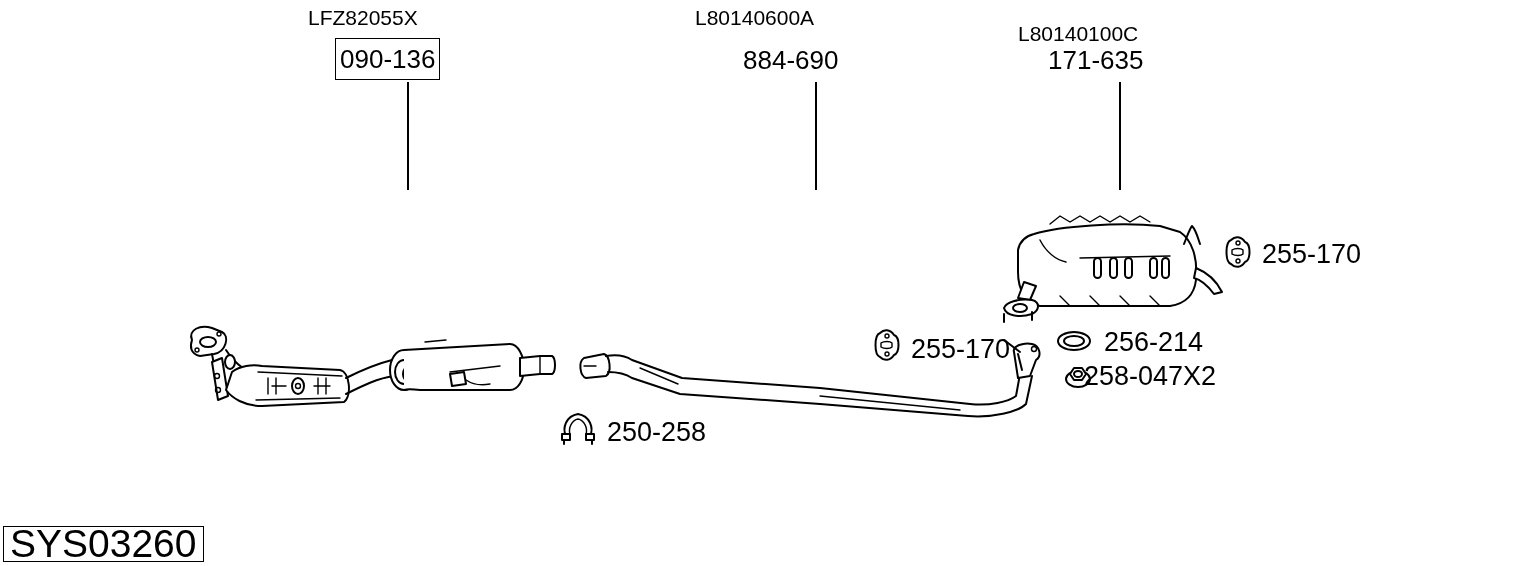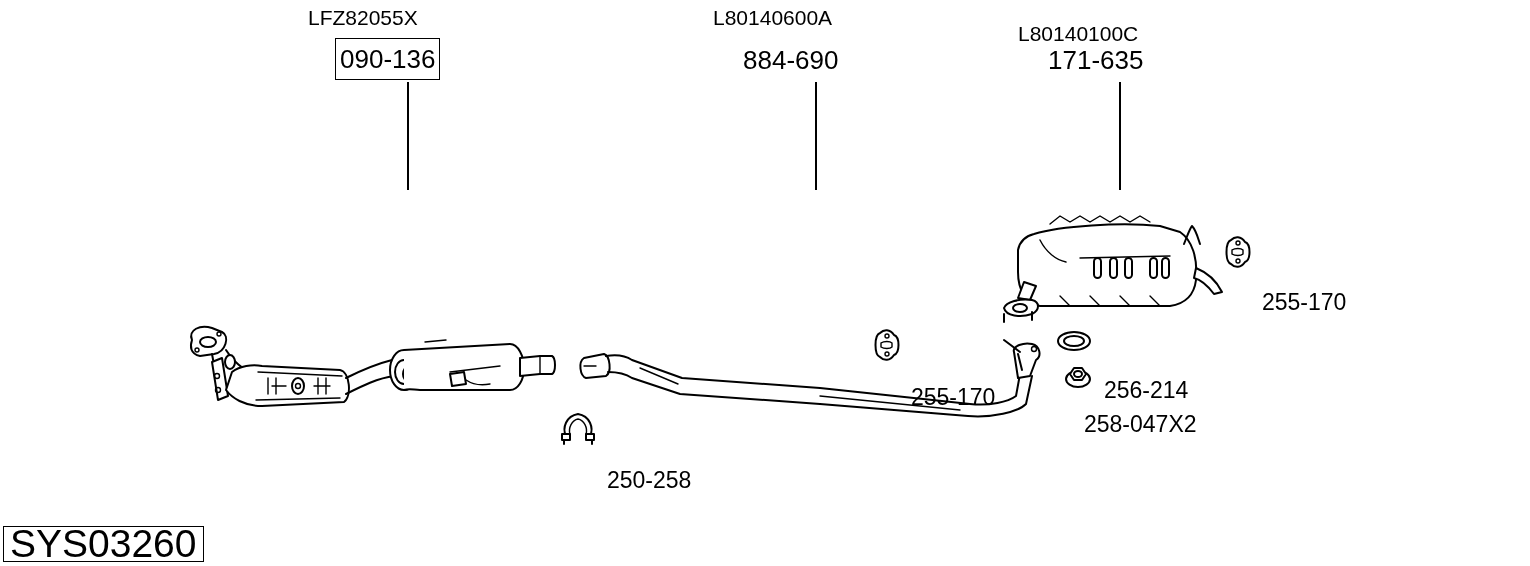--- a/index.html
+++ b/index.html
@@ -3,21 +3,21 @@
   <meta charset="utf-8">
   <style>
     html, body { margin: 0; padding: 0; background: #ffffff; }
     body { width: 1530px; height: 566px; position: relative; overflow: hidden;
            font-family: "Liberation Sans", sans-serif; color: #000; }
     .abs { position: absolute; }
     .oem { font-size: 21px; text-align: left; width: 200px; line-height: 20px; }
     .partno { font-size: 26px; text-align: center; line-height: 40px; white-space: nowrap; }
     .partno.boxed { border: 1.5px solid #000; padding: 0 4px; line-height: 40px; }
     .leader { width: 1.5px; background: #000; }
-    .acc-label { font-size: 23px; line-height: 24px; white-space: nowrap; margin-top: 48px; }
+    .acc-label { font-size: 27px; line-height: 24px; white-space: nowrap; }
     .sys { font-size: 39px; line-height: 34px; border: 1.5px solid #000; padding: 0 6px; }
     svg.drawing { position: absolute; left: 0; top: 0; }
     svg .ln { fill: none; stroke: #000; stroke-width: 2; stroke-linecap: round; stroke-linejoin: round; }
     svg .fl { fill: #fff; stroke: #000; stroke-width: 2; stroke-linejoin: round; }
     svg .thin { fill: none; stroke: #000; stroke-width: 1.4; stroke-linecap: round; }
   </style>
 </head>
 <body>
 
 <svg class="drawing" width="1530" height="566" viewBox="0 0 1530 566">
@@ -122,21 +122,21 @@
     <path class="thin" d="M-8,6 C-10,0 -6,-8 0,-9 C6,-8 10,0 8,6"></path>
     <path class="fl" d="M-16,6 L-8,6 L-8,12 L-16,12 Z M8,6 L16,6 L16,12 L8,12 Z"></path>
     <path class="ln" d="M-14,12 L-14,16 M14,12 L14,16"></path>
   </g>
 </svg>
 
 <div class="abs oem" style="left:308px; top:8px;">LFZ82055X</div>
 <div class="abs partno boxed" style="left:335px; top:38px;">090-136</div>
 <div class="abs leader" style="left:407px; top:82px; height:108px;"></div>
 
-<div class="abs oem" style="left:713px; top:8px;">L80140600A</div>
+<div class="abs oem" style="left:695px; top:8px;">L80140600A</div>
 <div class="abs partno" style="left:743px; top:40px;">884-690</div>
 <div class="abs leader" style="left:815px; top:82px; height:108px;"></div>
 
 <div class="abs oem" style="left:1018px; top:24px;">L80140100C</div>
 <div class="abs partno" style="left:1048px; top:40px;">171-635</div>
 <div class="abs leader" style="left:1119px; top:82px; height:108px;"></div>
 
 <div class="abs acc-label" style="left:1262px; top:242px;">255-170</div>
 <div class="abs acc-label" style="left:911px; top:337px;">255-170</div>
 <div class="abs acc-label" style="left:1104px; top:330px;">256-214</div>

